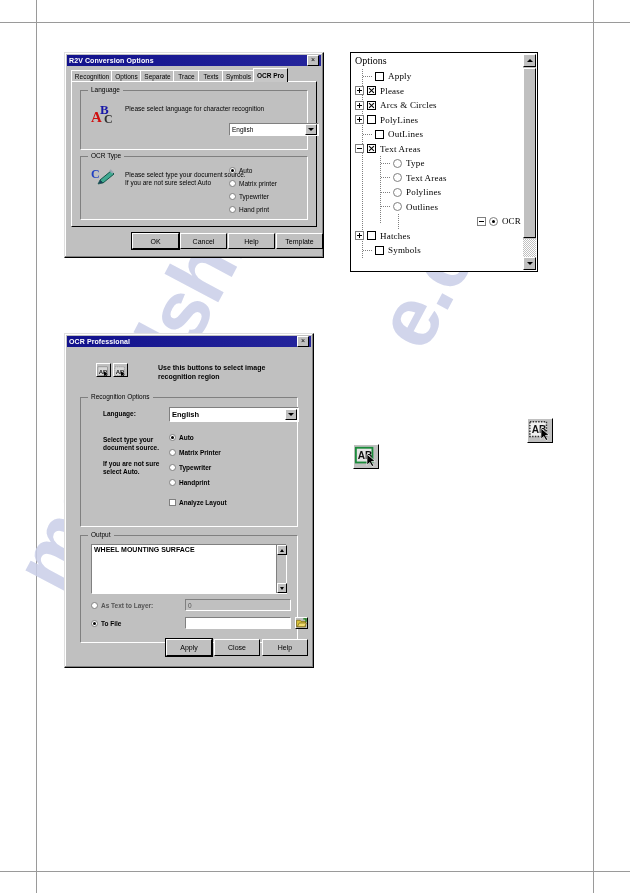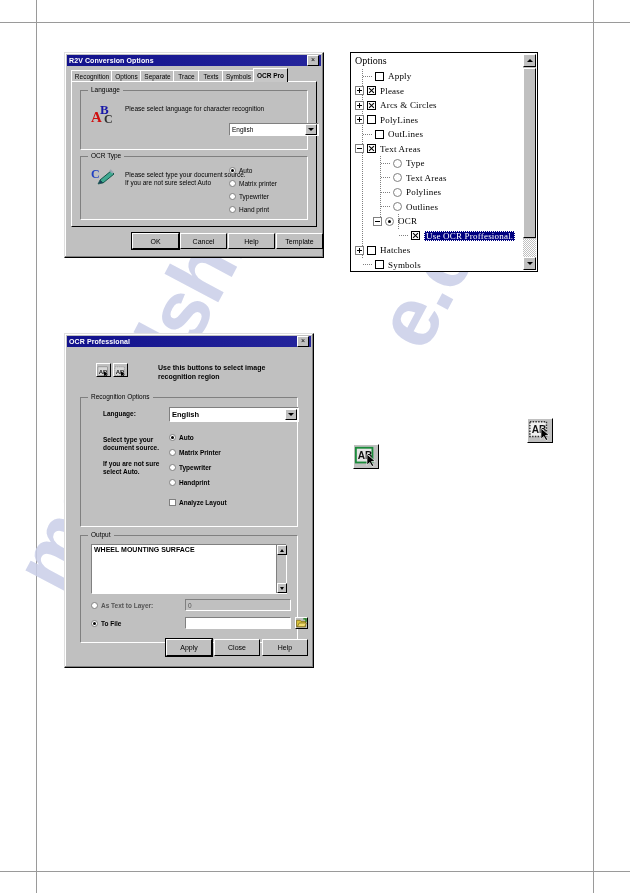--- a/index.html
+++ b/index.html
@@ -424,32 +424,26 @@
         <span class="tlabel">Polylines</span>
       </div>
 
       <div class="tnode" style="padding-left:18px;">
         <span class="ind" style="width:8px"></span>
           <span class="dots"></span>
         <span class="tradio"></span>
         <span class="tlabel">Outlines</span>
       </div>
 
-      <div class="tnode" style="padding-left:18px;">
+      <div class="tnode" style="padding-left:18px;justify-content:flex-end;">
         <span class="expander"></span>
         <span class="tradio on"></span>
         <span class="tlabel">OCR</span>
       </div>
 
-      <div class="tnode" style="padding-left:36px;">
-        <span class="ind" style="width:8px"></span>
-          <span class="dots"></span>
-        <span class="tchk x"></span>
-        <span class="tlabel sel">Use OCR Proffesional.</span>
-      </div>
 
       <div class="tnode">
         <span class="expander plus"></span>
         <span class="tchk"></span>
         <span class="tlabel">Hatches</span>
       </div>
 
       <div class="tnode">
         <span class="ind" style="width:8px"></span>
           <span class="dots"></span>

